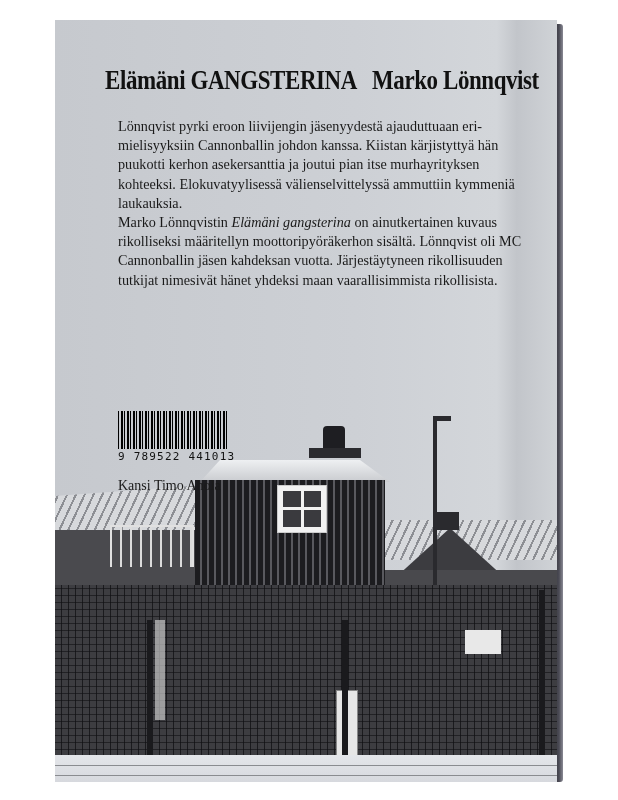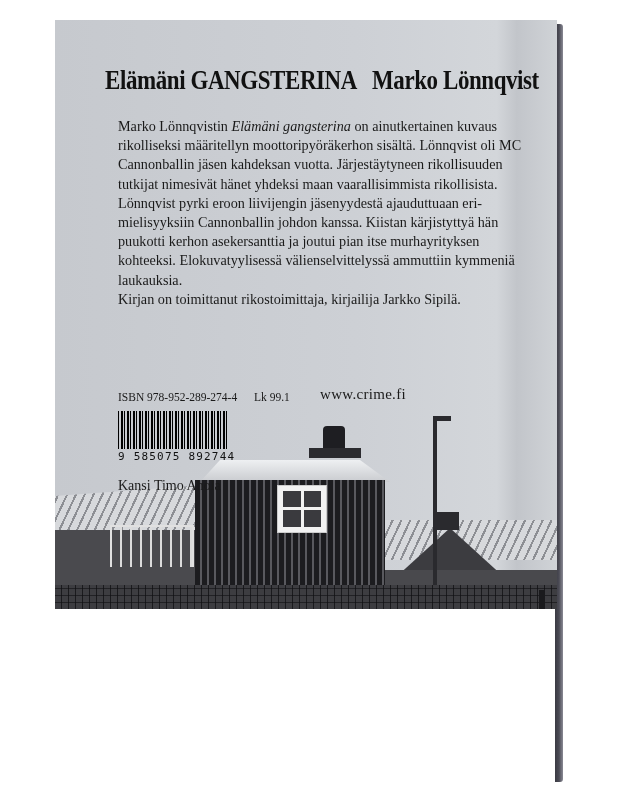--- a/index.html
+++ b/index.html
@@ -1,21 +1,21 @@
 <!DOCTYPE html>
 <html><head>
 <meta charset="utf-8">
 <style>
   html, body { margin: 0; padding: 0; }
   body {
     width: 618px; height: 800px; background: #ffffff; position: relative; overflow: hidden;
     font-family: "Liberation Serif", "DejaVu Serif", serif;
   }
   .book {
-    position: absolute; left: 55px; top: 20px; width: 502px; height: 589px;
+    position: absolute; left: 55px; top: 20px; width: 502px; height: 762px;
     background: #c9ccd1;
     background-image: linear-gradient(90deg, #c6c9ce 0%, #cdd0d5 60%, #d3d6da 88%, #c2c5ca 92%, #d0d3d7 100%);
     overflow: hidden;
   }
   .spine {
     position: absolute; left: 555px; top: 24px; width: 8px; height: 758px;
     background: linear-gradient(90deg, #3a3a42 0%, #4b4b55 50%, #8a8a95 100%);
     border-radius: 0 3px 3px 0;
   }
   .title {
@@ -116,30 +116,24 @@
 <div class="spine"></div>
 
 <div class="book">
 
   <div class="title">
     <span>Elämäni GANGSTERINA</span>
     <span>Marko Lönnqvist</span>
   </div>
 
   <div class="blurb">
+    <p>Lönnqvist pyrki eroon liivijengin jäsenyydestä ajauduttuaan eri­mielisyyksiin Cannonballin johdon kanssa. Kiistan kärjistyttyä hän puukotti kerhon asekersanttia ja joutui pian itse murhayrityksen kohteeksi. Elokuvatyylisessä välienselvittelyssä ammuttiin kymmeniä laukauksia.</p>
     <p><span>Marko Lönnqvistin </span><i>Elämäni gangsterina</i><span> on ainutkertainen kuvaus rikolliseksi määritellyn moottoripyöräkerhon sisältä. Lönnqvist oli MC Cannonballin jäsen kahdeksan vuotta. Järjestäytyneen rikollisuuden tutkijat nimesivät hänet yhdeksi maan vaarallisim­mista rikollisista.</span></p>
-    <p>Lönnqvist pyrki eroon liivijengin jäsenyydestä ajauduttuaan eri­mielisyyksiin Cannonballin johdon kanssa. Kiistan kärjistyttyä hän puukotti kerhon asekersanttia ja joutui pian itse murhayrityksen kohteeksi. Elokuvatyylisessä välienselvittelyssä ammuttiin kymmeniä laukauksia.</p>
-    <p>Kirjan on toimittanut rikostoimittaja, kirjailija Jarkko Sipilä.</p>
   </div>
 
-  <div class="meta-row">
-    <span class="isbn">ISBN 978-952-289-274-4</span>
-    <span class="lk">Lk 99.1</span>
-    <span class="web">www.crime.fi</span>
-  </div>
 
   <div class="photo">
     <div class="roof-left"></div>
     <div class="wall-left"></div>
     <div class="balcony"></div>
     <div class="roof-right"></div>
     <div class="gable-right"></div>
     <div class="chimney-right"></div>
     <div class="wall-right"></div>
     <div class="tower-roof"></div>
@@ -155,15 +149,15 @@
     <div class="door"></div>
     <div class="post" style="left:92px; top:200px; height:150px;"></div>
     <div class="post" style="left:287px; top:200px; height:150px;"></div>
     <div class="post" style="left:484px; top:170px; height:180px;"></div>
     <div class="ground"></div>
     <div class="ground-line" style="top:345px;"></div>
     <div class="ground-line" style="top:355px;"></div>
   </div>
 
   <div class="barcode"></div>
-  <div class="barcode-num">9 585075 892744</div>
+  <div class="barcode-num">9 789522 441013</div>
   <div class="credit">Kansi Timo Ahola</div>
 </div>
 
 </body></html>

